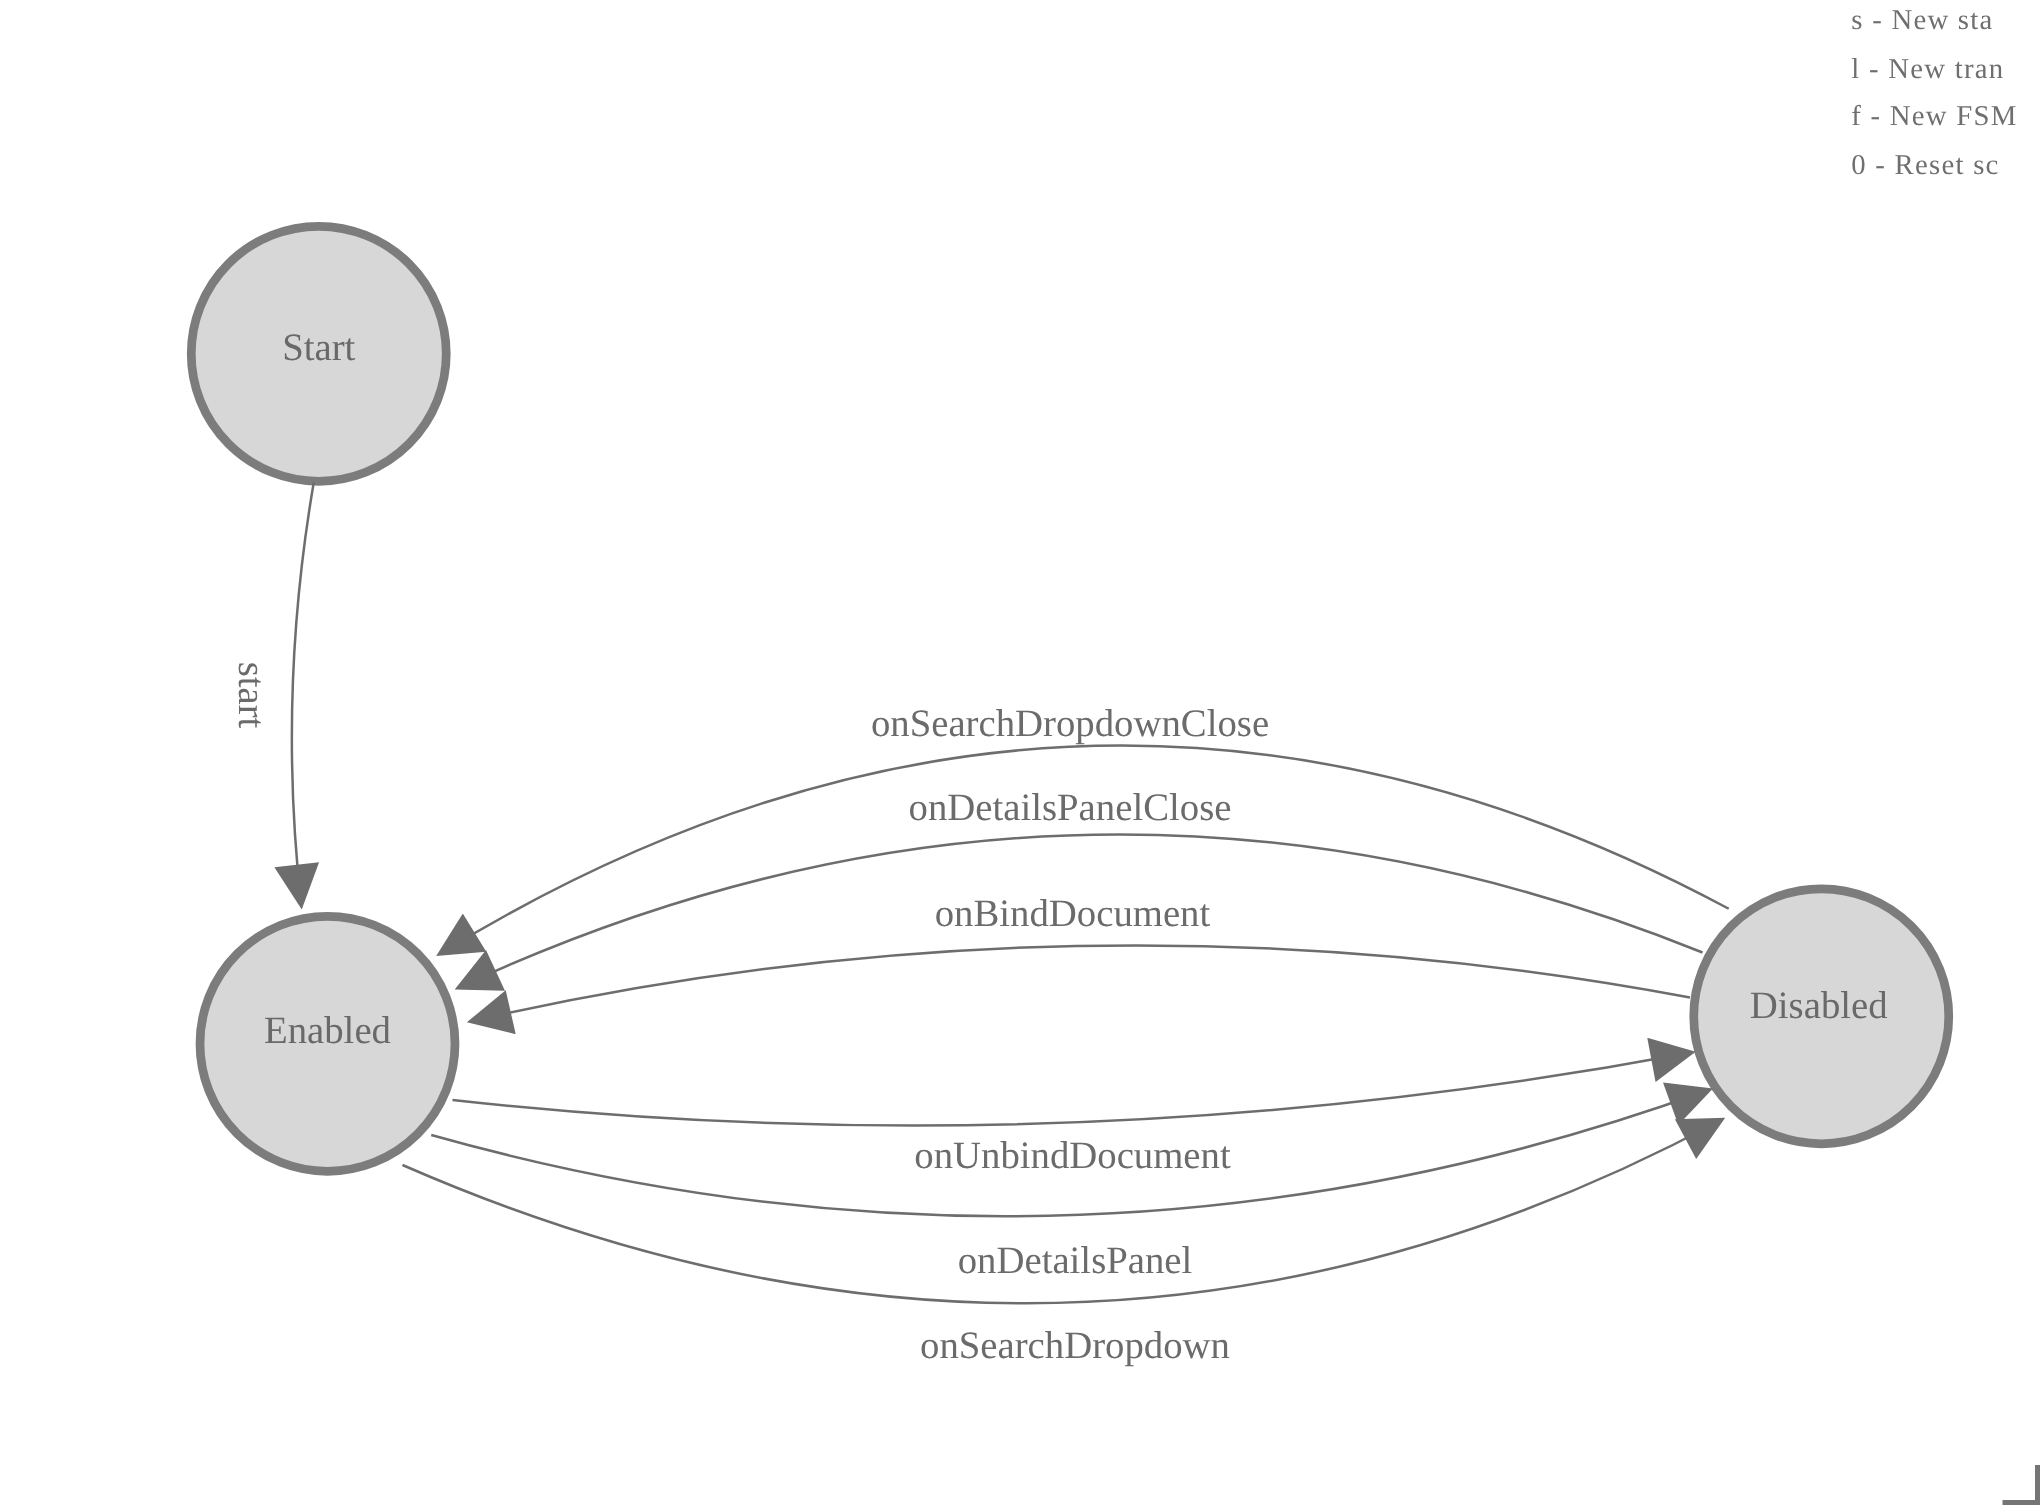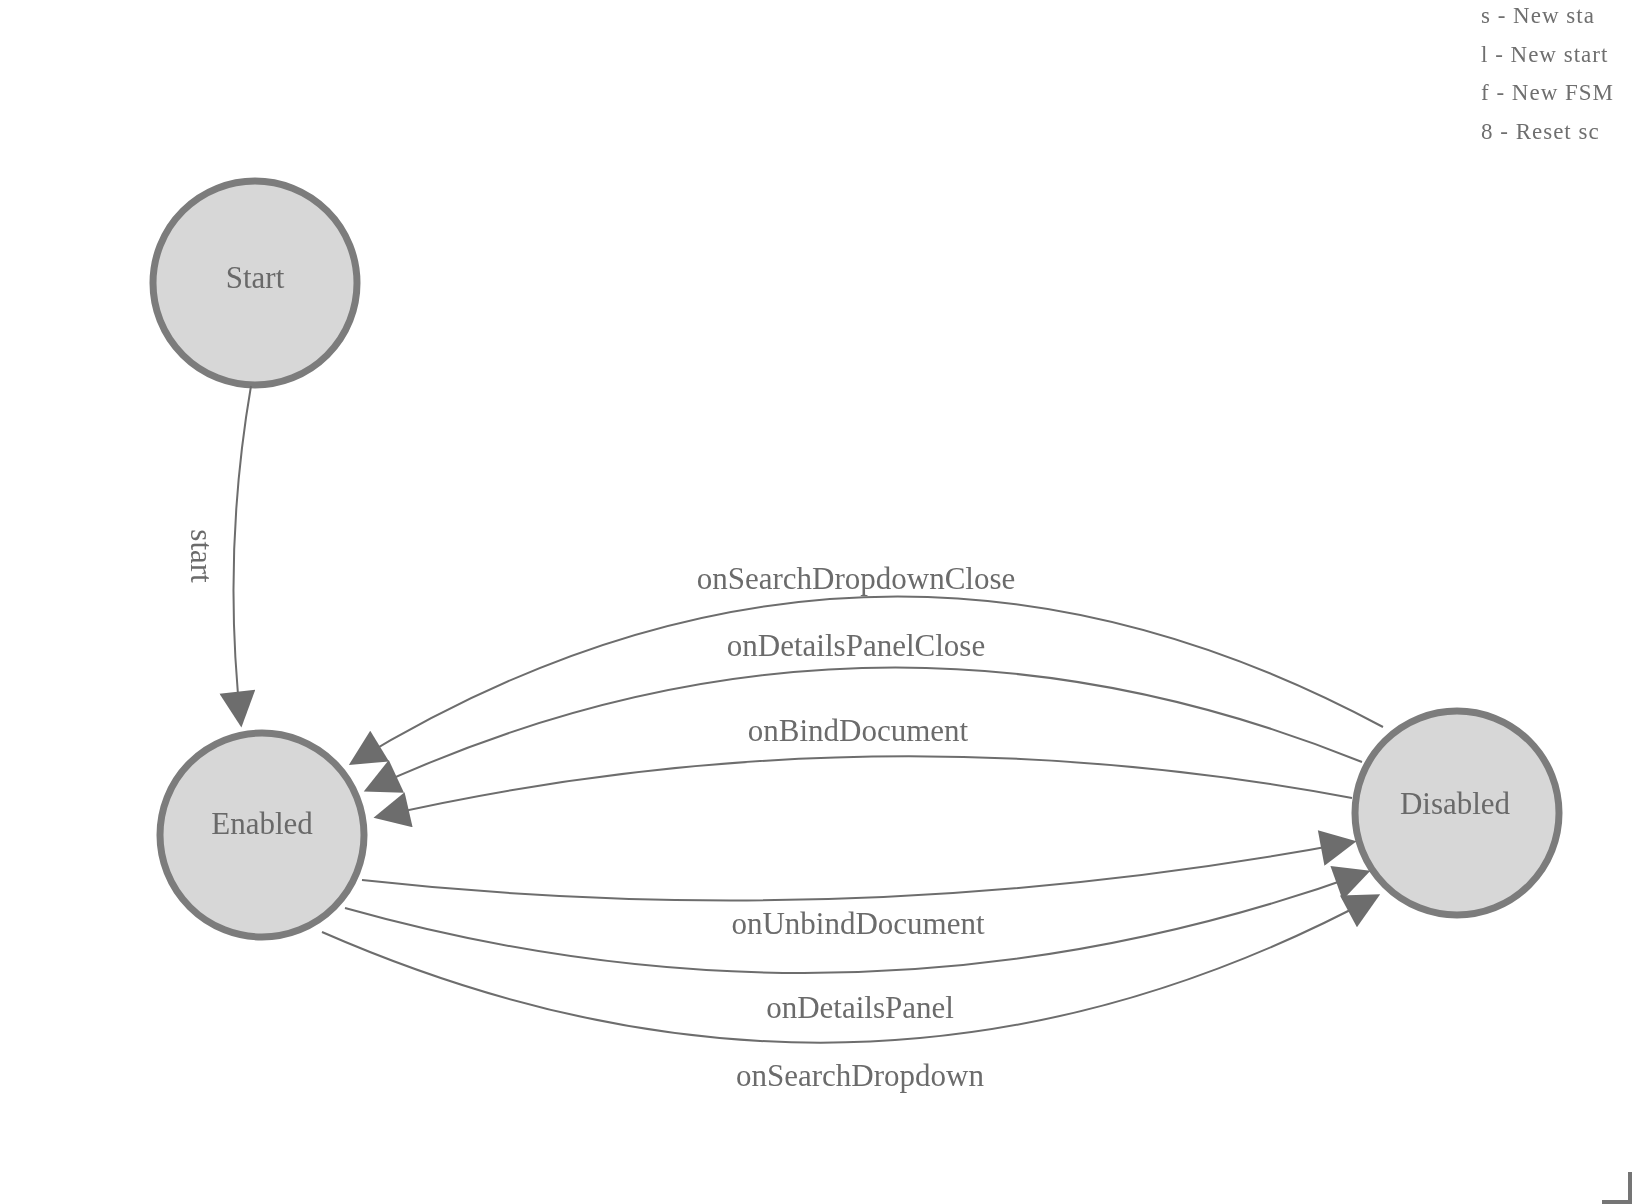--- a/index.html
+++ b/index.html
@@ -121,20 +121,20 @@
     </g>
 
     <g>
       <path class="edge" d="M 322 932 Q 866 1170 1377 896" marker-end="url(#arrow)"></path>
       <text class="edge-label" x="860" y="1086">onSearchDropdown</text>
     </g>
   </svg>
 
   <div class="legend">
     <div>s - New sta</div>
-    <div>l - New start</div>
+    <div>l - New tran</div>
     <div>f - New FSM</div>
-    <div>8 - Reset sc</div>
+    <div>0 - Reset sc</div>
   </div>
 
   <div class="offscreen-corner"></div>
 
 </div>
 
 </body></html>

